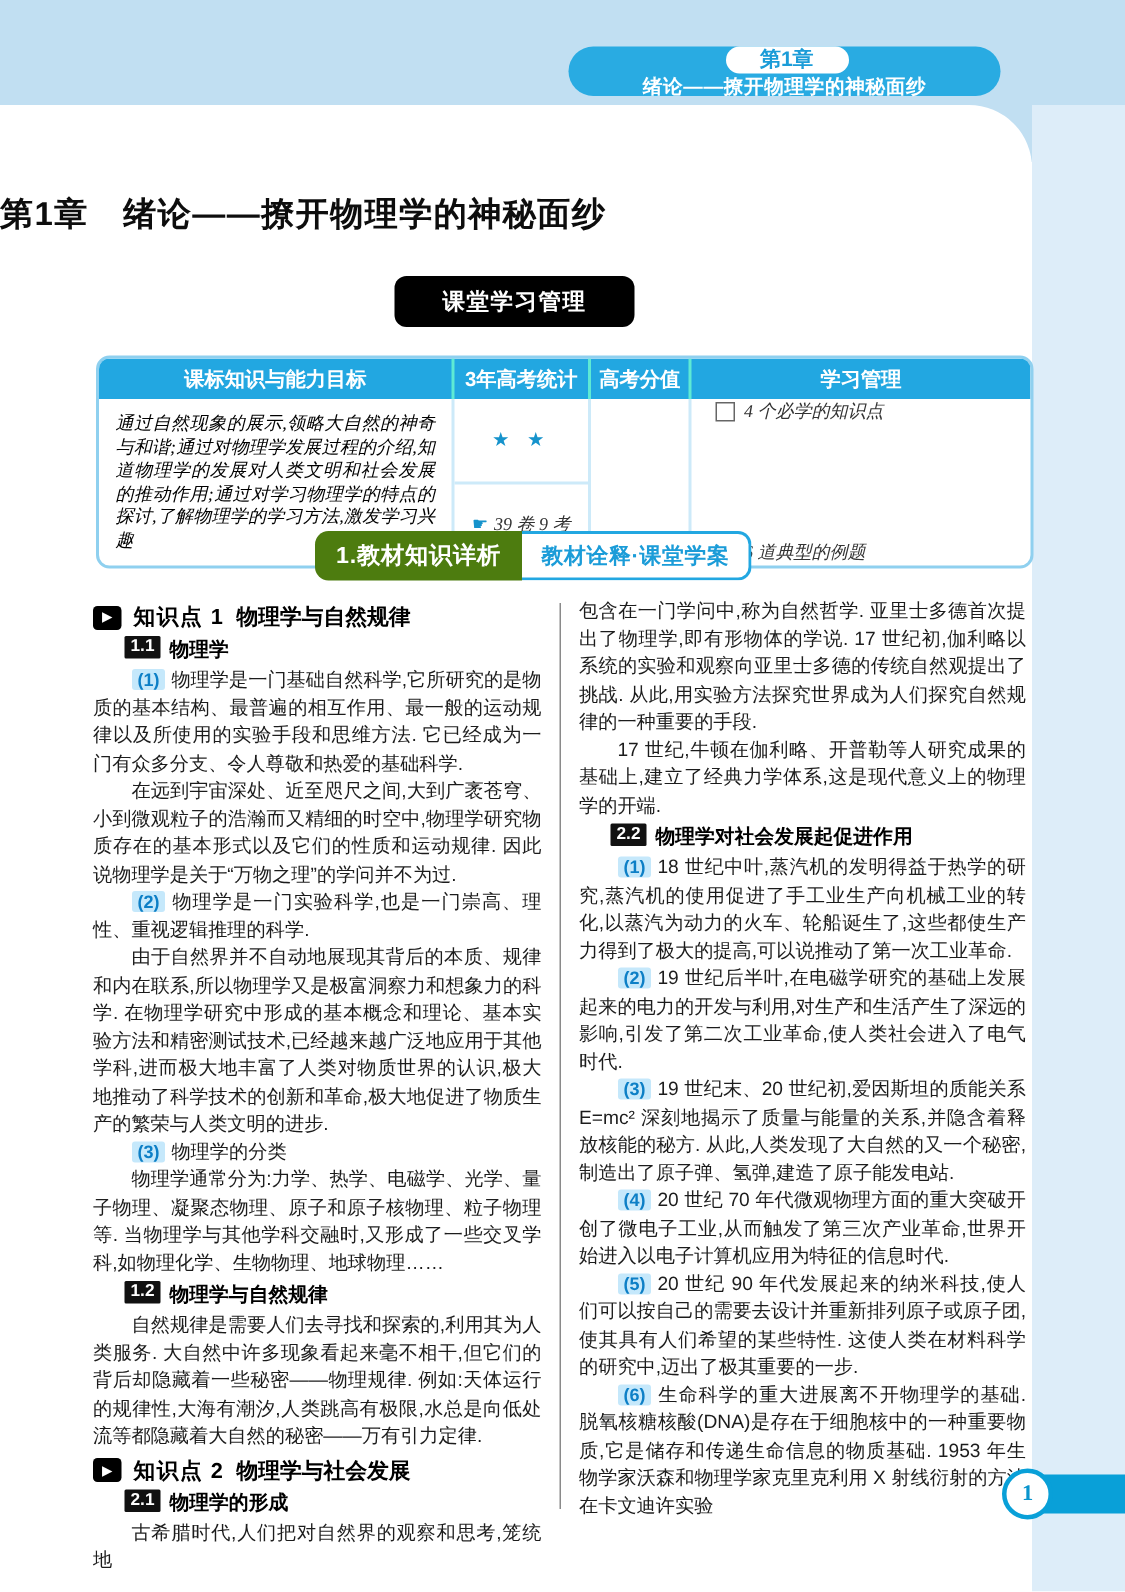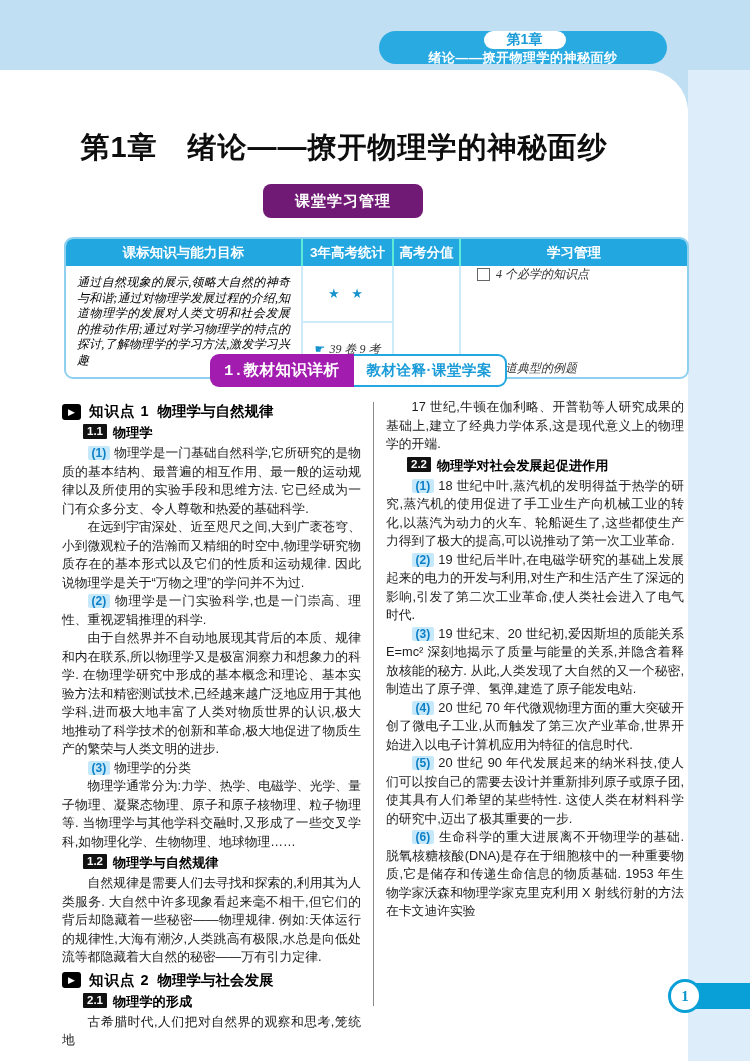--- a/index.html
+++ b/index.html
@@ -13,22 +13,22 @@
   .corner-blue{position:absolute;left:600px;top:0;width:150px;height:108px;background:#c1dff2;border-bottom-left-radius:48px;}
   .right-strip{position:absolute;left:688px;top:70px;width:62px;height:991px;background:#ddedf9;}
   .sheet{position:absolute;left:0;top:70px;width:688px;height:991px;background:#ffffff;border-top-right-radius:42px;}
 
   
   .chapter-pill{position:absolute;left:379px;top:31px;width:288px;height:33px;background:#29abe2;border-radius:17px;display:flex;align-items:center;z-index:5;flex-direction:column;}
   .chap-num{background:#ffffff;color:#1b9cd8;font-weight:bold;border-radius:15px;height:27px;width:82px;margin-left:3px;display:flex;align-items:center;justify-content:center;font-size:14px;}
   .chap-title{flex:1;text-align:center;color:#ffffff;font-weight:bold;font-size:13px;letter-spacing:.5px;}
 
   
-  .main-title{position:absolute;left:0;top:128px;width:688px;margin:0;text-align:center;font-size:29px;font-weight:bold;color:#0d0d0d;letter-spacing:1px;z-index:5;}
-  .mgmt-badge{position:absolute;left:263px;top:184px;width:160px;height:34px;background:#701a75;border-radius:8px;color:#fff;font-weight:bold;font-size:15px;display:flex;align-items:center;justify-content:center;letter-spacing:1px;z-index:5;}
+  .main-title{position:absolute;left:0;top:128px;width:688px;margin:0;text-align:left;font-size:22px;font-weight:bold;color:#0d0d0d;letter-spacing:1px;z-index:5;}
+  .mgmt-badge{position:absolute;left:263px;top:184px;width:160px;height:34px;background:#000000;border-radius:8px;color:#fff;font-weight:bold;font-size:15px;display:flex;align-items:center;justify-content:center;letter-spacing:1px;z-index:5;}
 
   
   .otable{position:absolute;left:64px;top:237px;width:621px;border:2px solid #8fd0ef;border-radius:9px;overflow:hidden;z-index:5;background:#fff;}
   .othead{display:flex;background:#22a7e1;height:27px;}
   .oth{color:#fff;font-weight:bold;font-size:13.5px;display:flex;align-items:center;justify-content:center;border-left:2px solid #5eead4;}
   .oth:first-child{border-left:none;}
   .otbody{display:flex;min-height:70px;}
   .oc{border-left:2px solid #cdeaf9;}
   .oc:first-child{border-left:none;}
   .c1{width:235px;} .c2{width:89px;} .c3{width:65px;} .c4{flex:1;}
@@ -37,21 +37,21 @@
   .stars{flex:1;display:flex;align-items:center;justify-content:center;color:#1693cc;font-size:13px;letter-spacing:4px;}
   .ocdiv{height:2px;background:#cdeaf9;}
   .examcount{flex:1;display:flex;align-items:center;justify-content:center;font-family:"Liberation Serif","DejaVu Serif",serif;font-style:italic;font-size:12px;color:#333;gap:4px;}
   .pticon{color:#1693cc;font-style:normal;font-size:12px;}
   .oc4{display:flex;flex-direction:column;justify-content:space-between;gap:7px;padding-left:16px;}
   .mgmt-item{display:flex;align-items:center;gap:6px;font-family:"Liberation Serif","DejaVu Serif",serif;font-style:italic;font-size:12px;color:#333;}
   .cb{width:11px;height:11px;border:1px solid #666;background:#fff;flex:0 0 auto;}
 
   
   .sec-header{position:absolute;left:210px;top:354px;height:33px;display:flex;z-index:5;}
-  .sec-left{background:#a21caf;color:#fff;font-weight:bold;font-size:15.5px;display:flex;align-items:center;justify-content:center;padding:0 14px;border-radius:9px 0 0 9px;letter-spacing:.5px;font-family:Liberation Mono, monospace;}
+  .sec-left{background:#4d7c0f;color:#fff;font-weight:bold;font-size:15.5px;display:flex;align-items:center;justify-content:center;padding:0 14px;border-radius:9px 0 0 9px;letter-spacing:.5px;}
   .sec-right{background:#fff;color:#1b9cd8;font-weight:bold;font-size:14.5px;display:flex;align-items:center;justify-content:center;padding:0 13px;border:2px solid #22a7e1;border-left:none;border-radius:0 9px 9px 0;letter-spacing:.5px;}
 
   
   .col{position:absolute;top:398px;width:299px;z-index:5;}
   .col.left{left:62px;}
   .col.right{left:386px;width:298px;}
   .col-divider{position:absolute;left:373px;top:402px;width:1px;height:604px;background:#8a8a8a;z-index:5;}
   .para{margin:0;text-align:justify;text-indent:2em;font-size:12.8px;line-height:18.5px;color:#1c1c1c;}
   .para.noindent{text-indent:0;}
   .pmark{background:#c5e8fb;color:#0d7fc6;font-weight:bold;padding:0 4px;border-radius:2px;margin-right:4px;font-size:12px;}
@@ -147,20 +147,21 @@
       <span class="kp-label">知识点 2</span>
       <span class="kp-title">物理学与社会发展</span>
     </div>
     <div class="sub">
       <span class="sub-num">2.1</span>
       <span class="sub-title">物理学的形成</span>
     </div>
     <p class="para">古希腊时代,人们把对自然界的观察和思考,笼统地</p>
   </div>
 <div class="col right" id="right-col">
+    <p class="para noindent">包含在一门学问中,称为自然哲学. 亚里士多德首次提出了物理学,即有形物体的学说. 17 世纪初,伽利略以系统的实验和观察向亚里士多德的传统自然观提出了挑战. 从此,用实验方法探究世界成为人们探究自然规律的一种重要的手段.</p>
     <p class="para">17 世纪,牛顿在伽利略、开普勒等人研究成果的基础上,建立了经典力学体系,这是现代意义上的物理学的开端.</p>
     <div class="sub">
       <span class="sub-num">2.2</span>
       <span class="sub-title">物理学对社会发展起促进作用</span>
     </div>
     <p class="para"><span class="pmark">(1)</span>18 世纪中叶,蒸汽机的发明得益于热学的研究,蒸汽机的使用促进了手工业生产向机械工业的转化,以蒸汽为动力的火车、轮船诞生了,这些都使生产力得到了极大的提高,可以说推动了第一次工业革命.</p>
     <p class="para"><span class="pmark">(2)</span>19 世纪后半叶,在电磁学研究的基础上发展起来的电力的开发与利用,对生产和生活产生了深远的影响,引发了第二次工业革命,使人类社会进入了电气时代.</p>
     <p class="para"><span class="pmark">(3)</span>19 世纪末、20 世纪初,爱因斯坦的质能关系 E=mc² 深刻地揭示了质量与能量的关系,并隐含着释放核能的秘方. 从此,人类发现了大自然的又一个秘密,制造出了原子弹、氢弹,建造了原子能发电站.</p>
     <p class="para"><span class="pmark">(4)</span>20 世纪 70 年代微观物理方面的重大突破开创了微电子工业,从而触发了第三次产业革命,世界开始进入以电子计算机应用为特征的信息时代.</p>
     <p class="para"><span class="pmark">(5)</span>20 世纪 90 年代发展起来的纳米科技,使人们可以按自己的需要去设计并重新排列原子或原子团,使其具有人们希望的某些特性. 这使人类在材料科学的研究中,迈出了极其重要的一步.</p>

